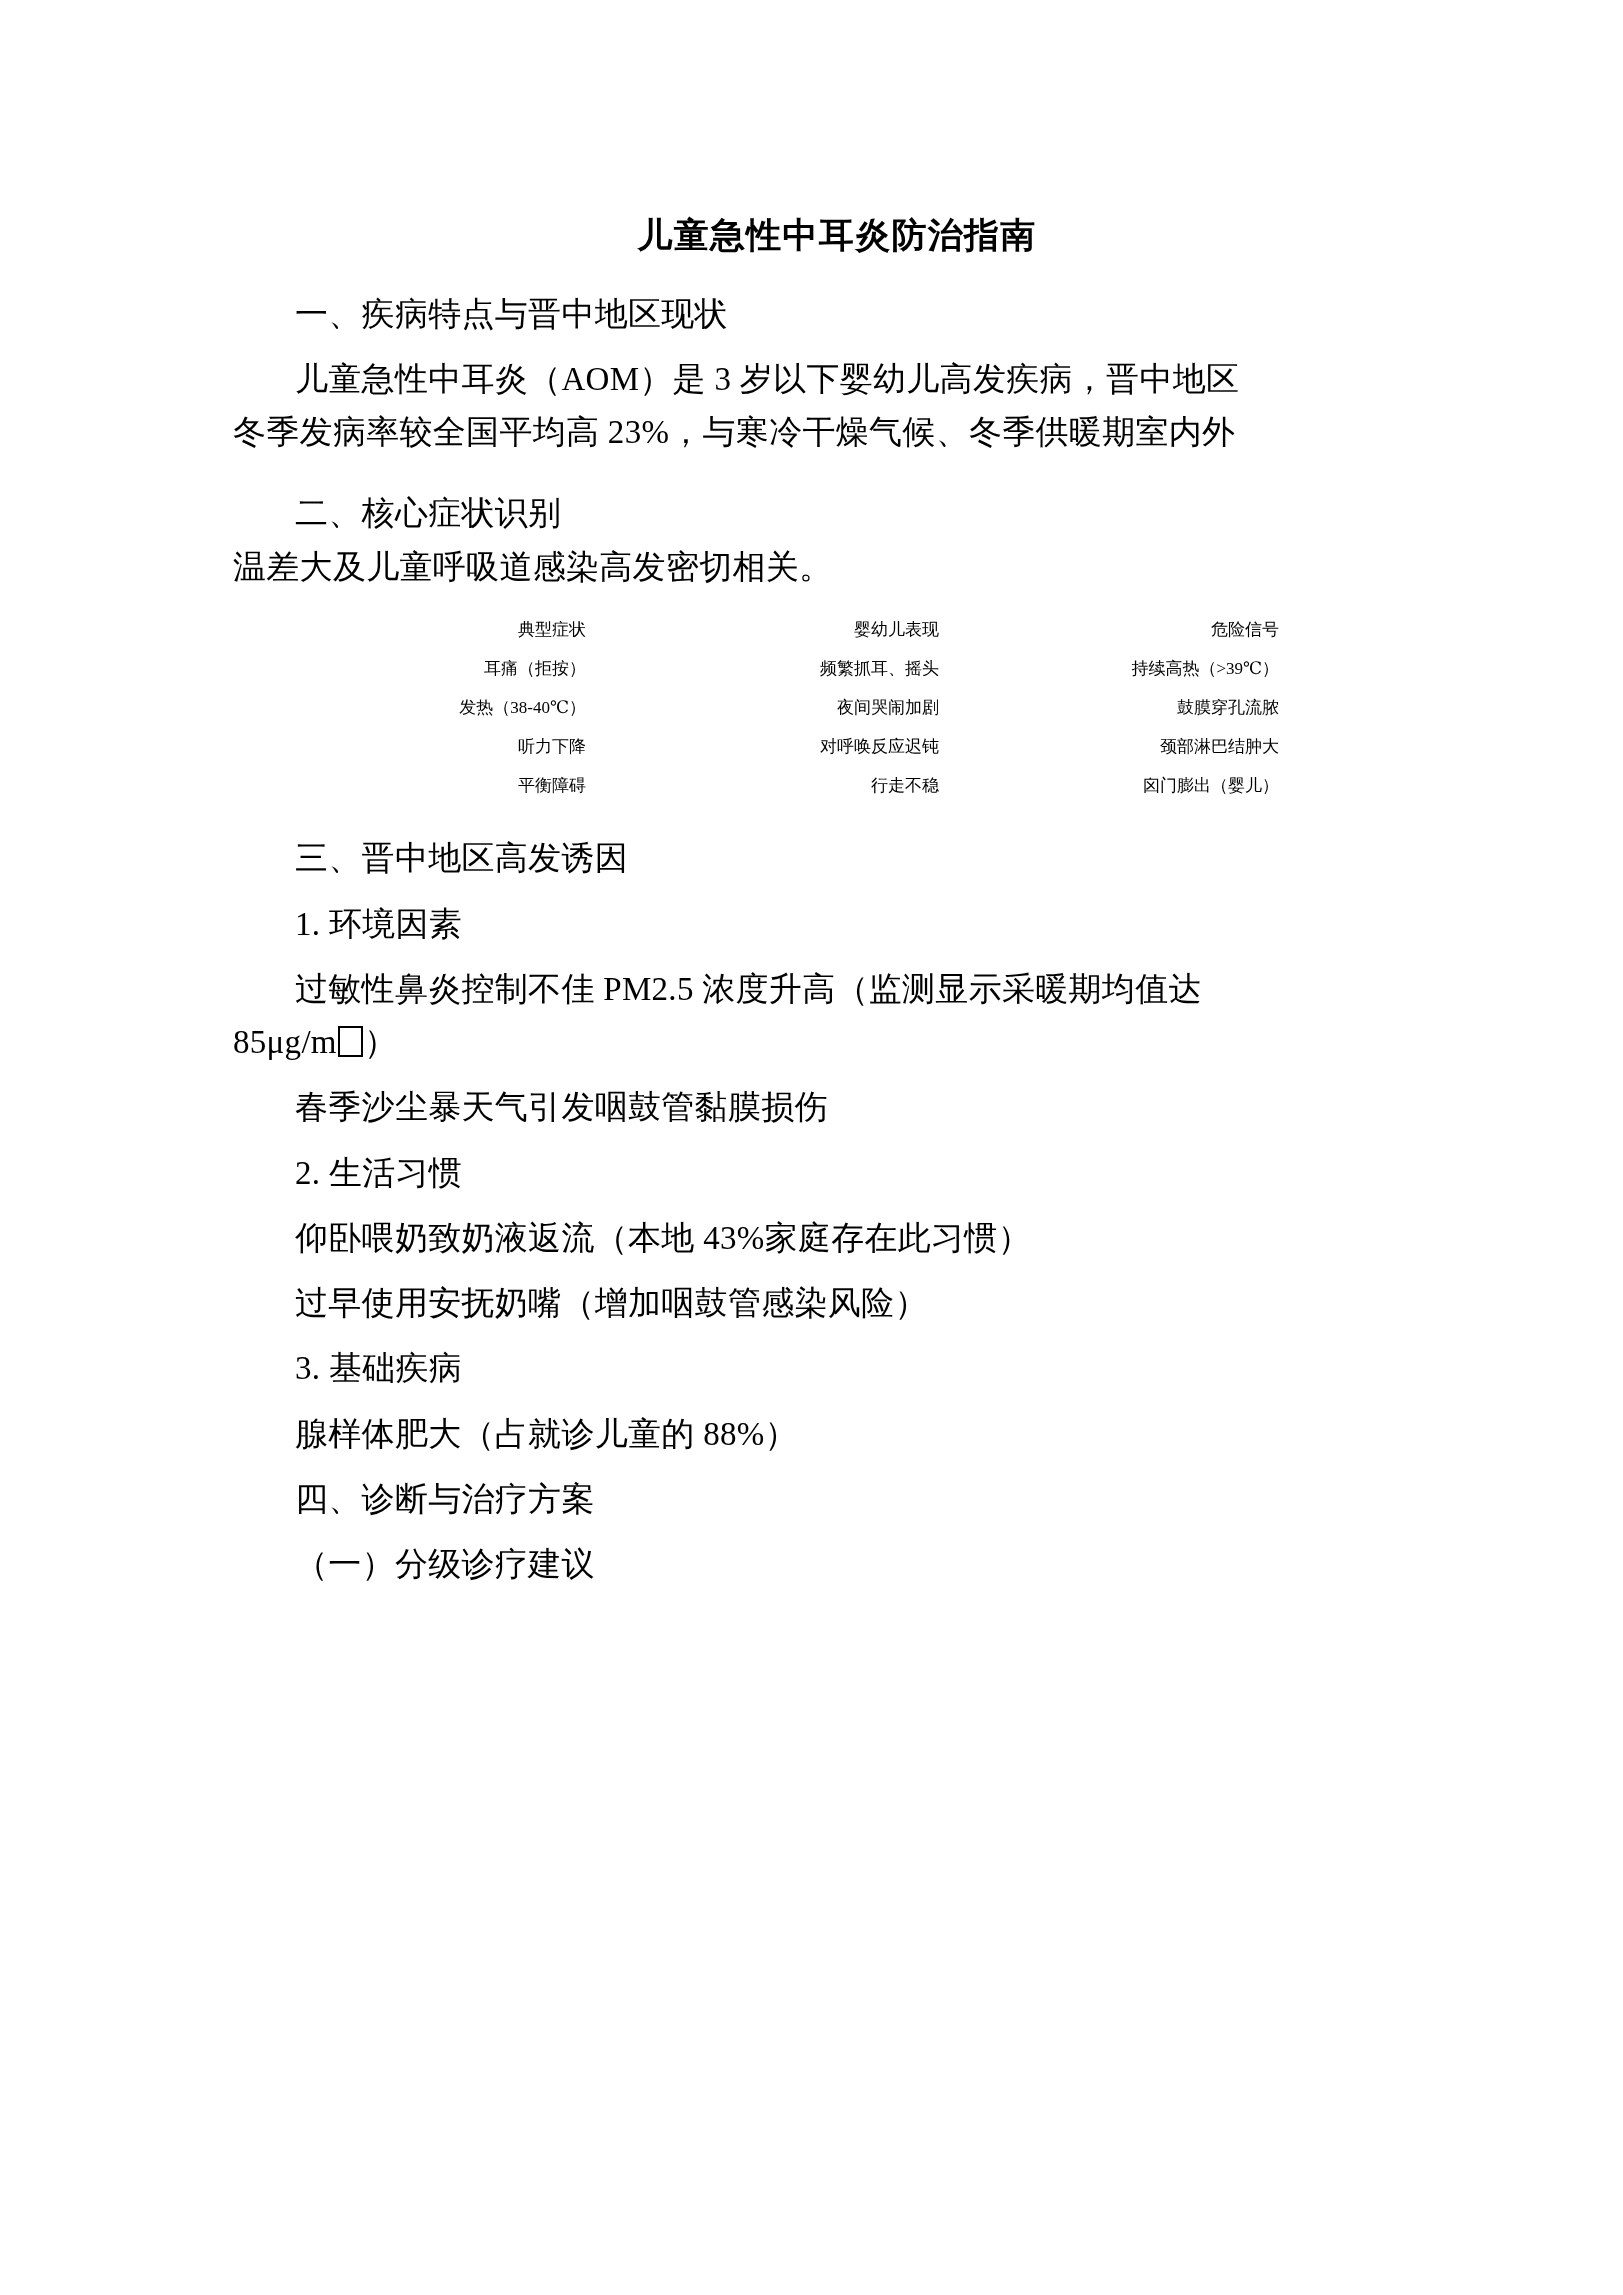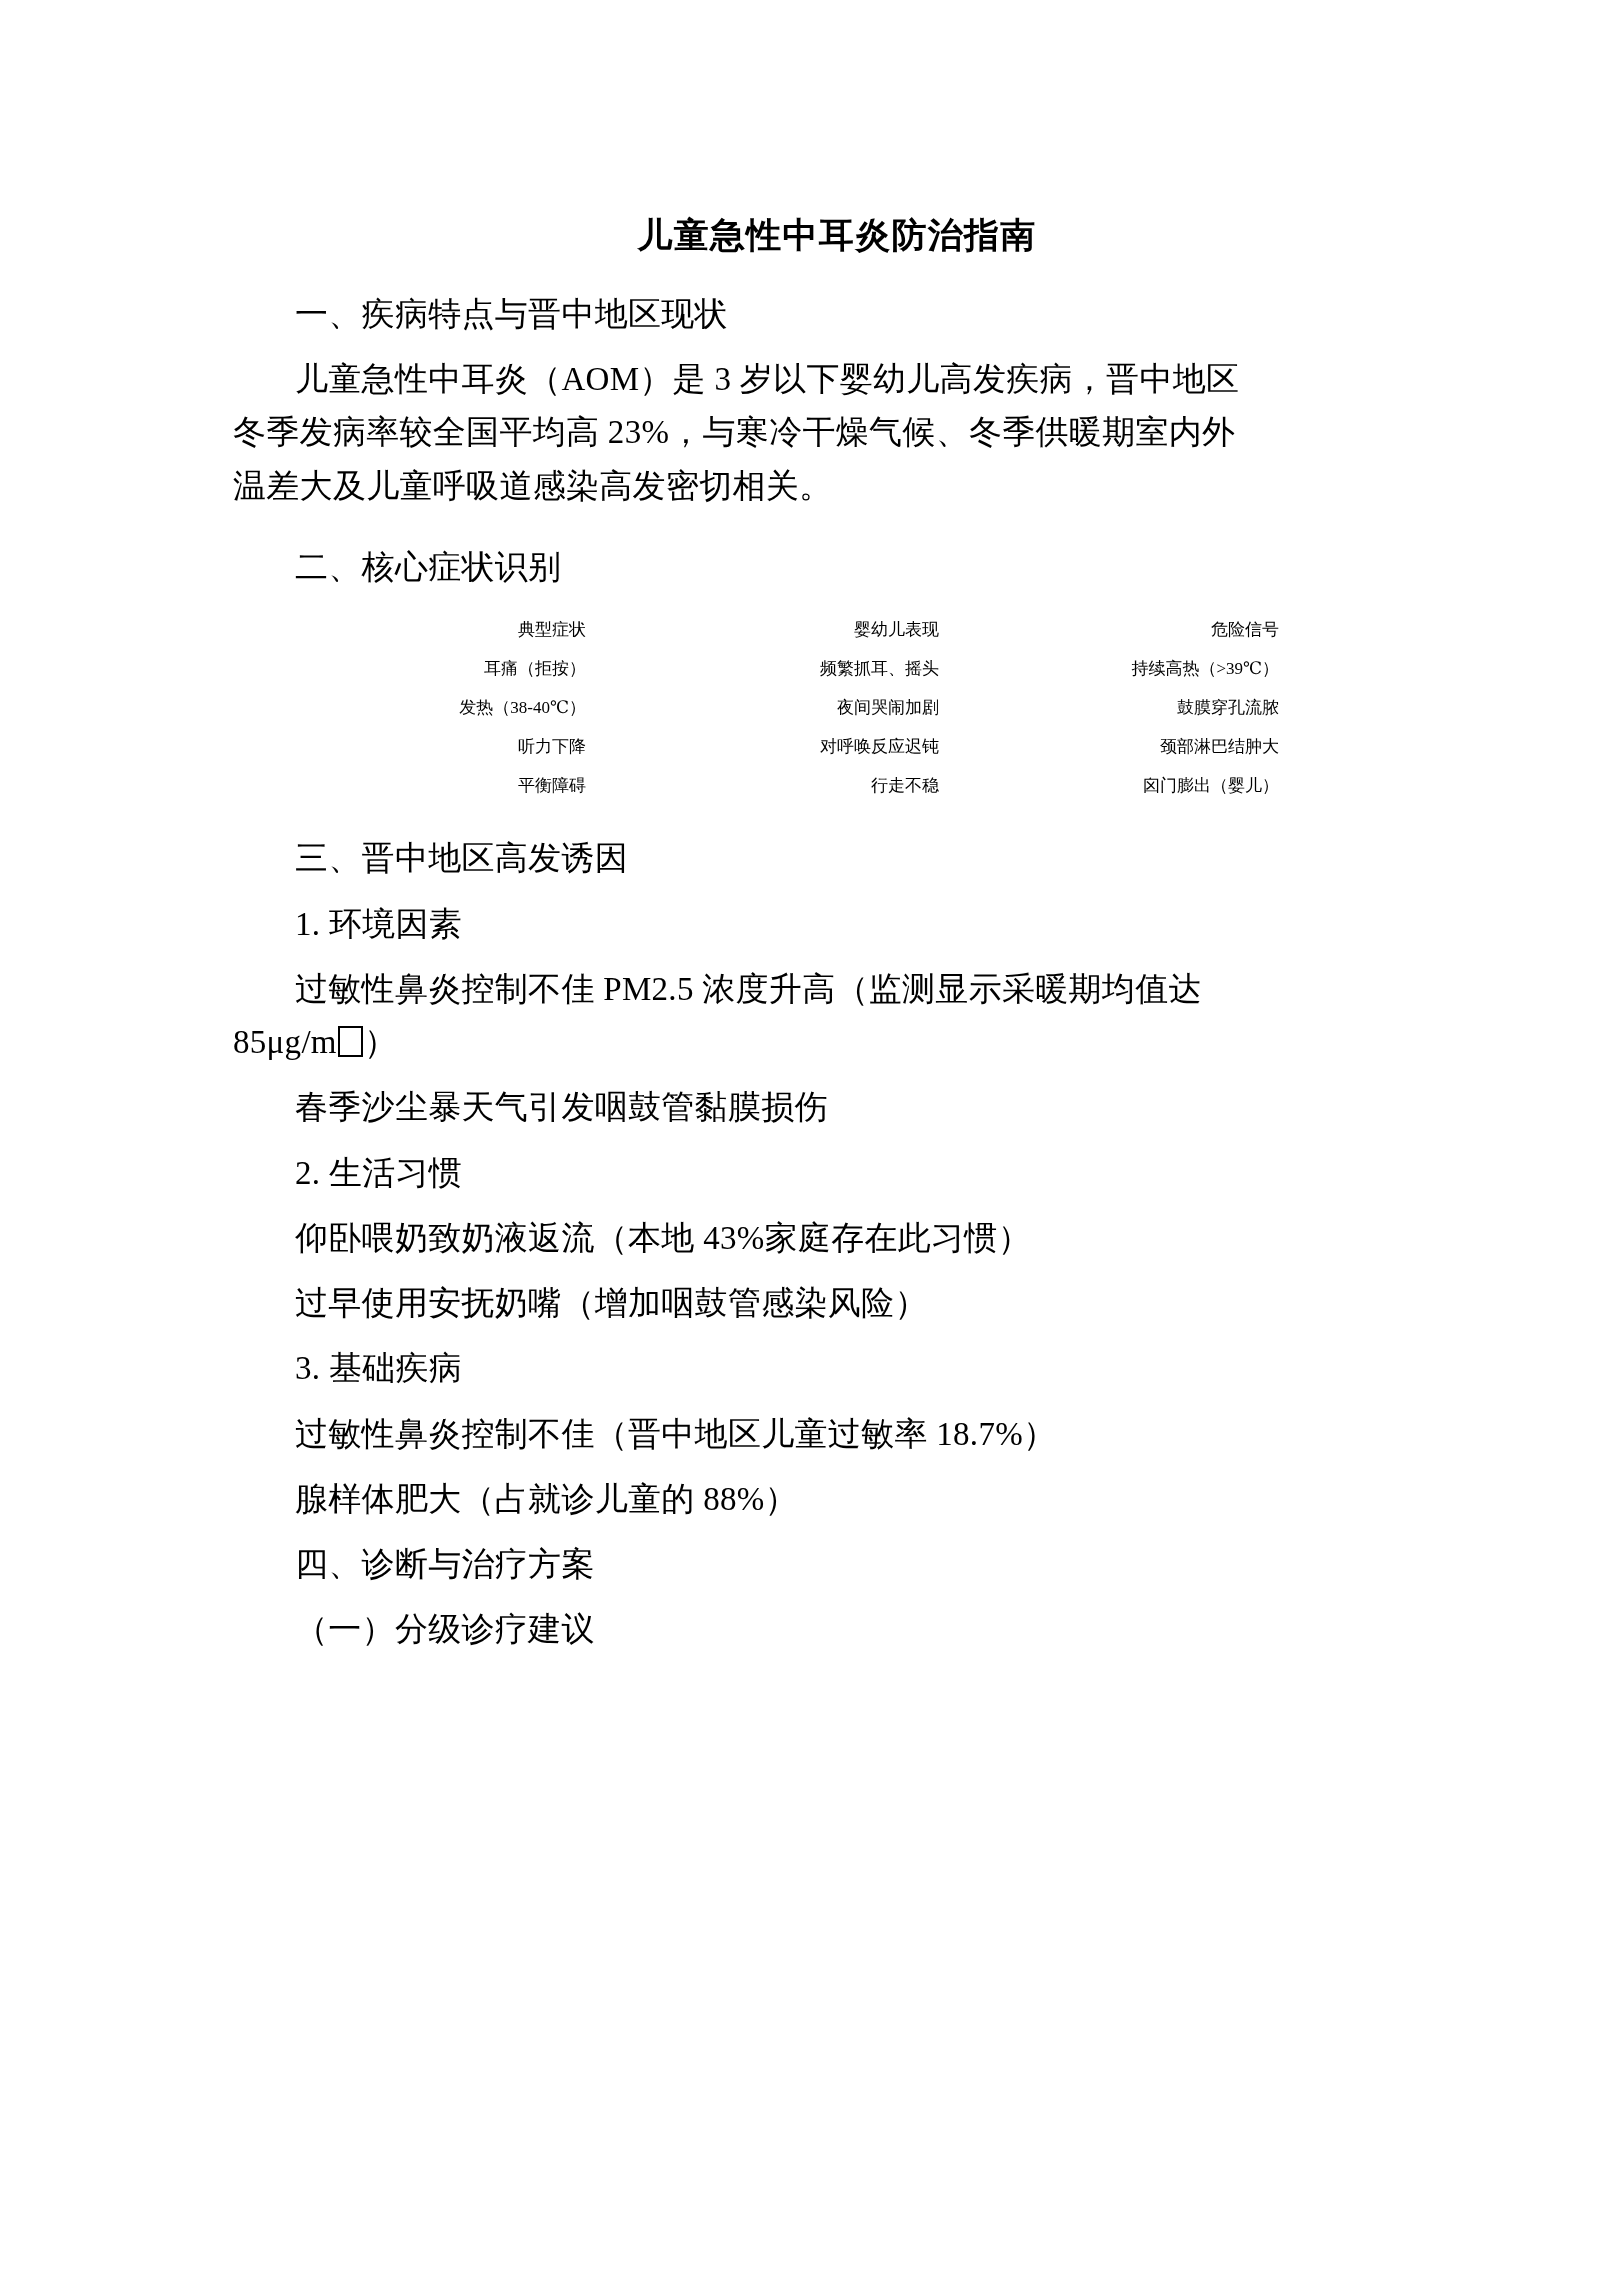--- a/index.html
+++ b/index.html
@@ -98,23 +98,23 @@
 
 <div class="page">
   <div class="content">
 
     <h1 class="doc-title">儿童急性中耳炎防治指南</h1>
 
     <p class="line sec-head first-head">一、疾病特点与晋中地区现状</p>
 
     <p class="line indent-1 gap-top-md">儿童急性中耳炎（AOM）是 3 岁以下婴幼儿高发疾病，晋中地区</p>
     <p class="line indent-0">冬季发病率较全国平均高 23%，与寒冷干燥气候、冬季供暖期室内外</p>
+    <p class="line sec-head gap-top-lg">二、核心症状识别</p>
+
     <p class="line indent-0">温差大及儿童呼吸道感染高发密切相关。</p>
-
-    <p class="line sec-head gap-top-lg">二、核心症状识别</p>
 
     <table class="sym">
       <colgroup>
         <col class="c1">
           <col class="c2">
           <col class="c3">
       </colgroup>
       <thead>
         <tr>
           <th>典型症状</th>
@@ -154,21 +154,20 @@
 
     <p class="line indent-0"><span>85μg/m</span><span class="tofu"></span><span>）</span></p>
 
     <p class="line indent-1 gap-top-md">春季沙尘暴天气引发咽鼓管黏膜损伤</p>
 
     <p class="line num-head gap-top-md">2. 生活习惯</p>
     <p class="line indent-1 gap-top-md">仰卧喂奶致奶液返流（本地 43%家庭存在此习惯）</p>
     <p class="line indent-1 gap-top-md">过早使用安抚奶嘴（增加咽鼓管感染风险）</p>
 
     <p class="line num-head gap-top-md">3. 基础疾病</p>
-    <p class="line indent-1 gap-top-md">过敏性鼻炎控制不佳（晋中地区儿童过敏率 18.7%）</p>
     <p class="line indent-1 gap-top-md">腺样体肥大（占就诊儿童的 88%）</p>
 
     <p class="line sec-head gap-top-md">四、诊断与治疗方案</p>
     <p class="line sec-head gap-top-md">（一）分级诊疗建议</p>
 
   </div>
 </div>
 
 
 </body></html>

